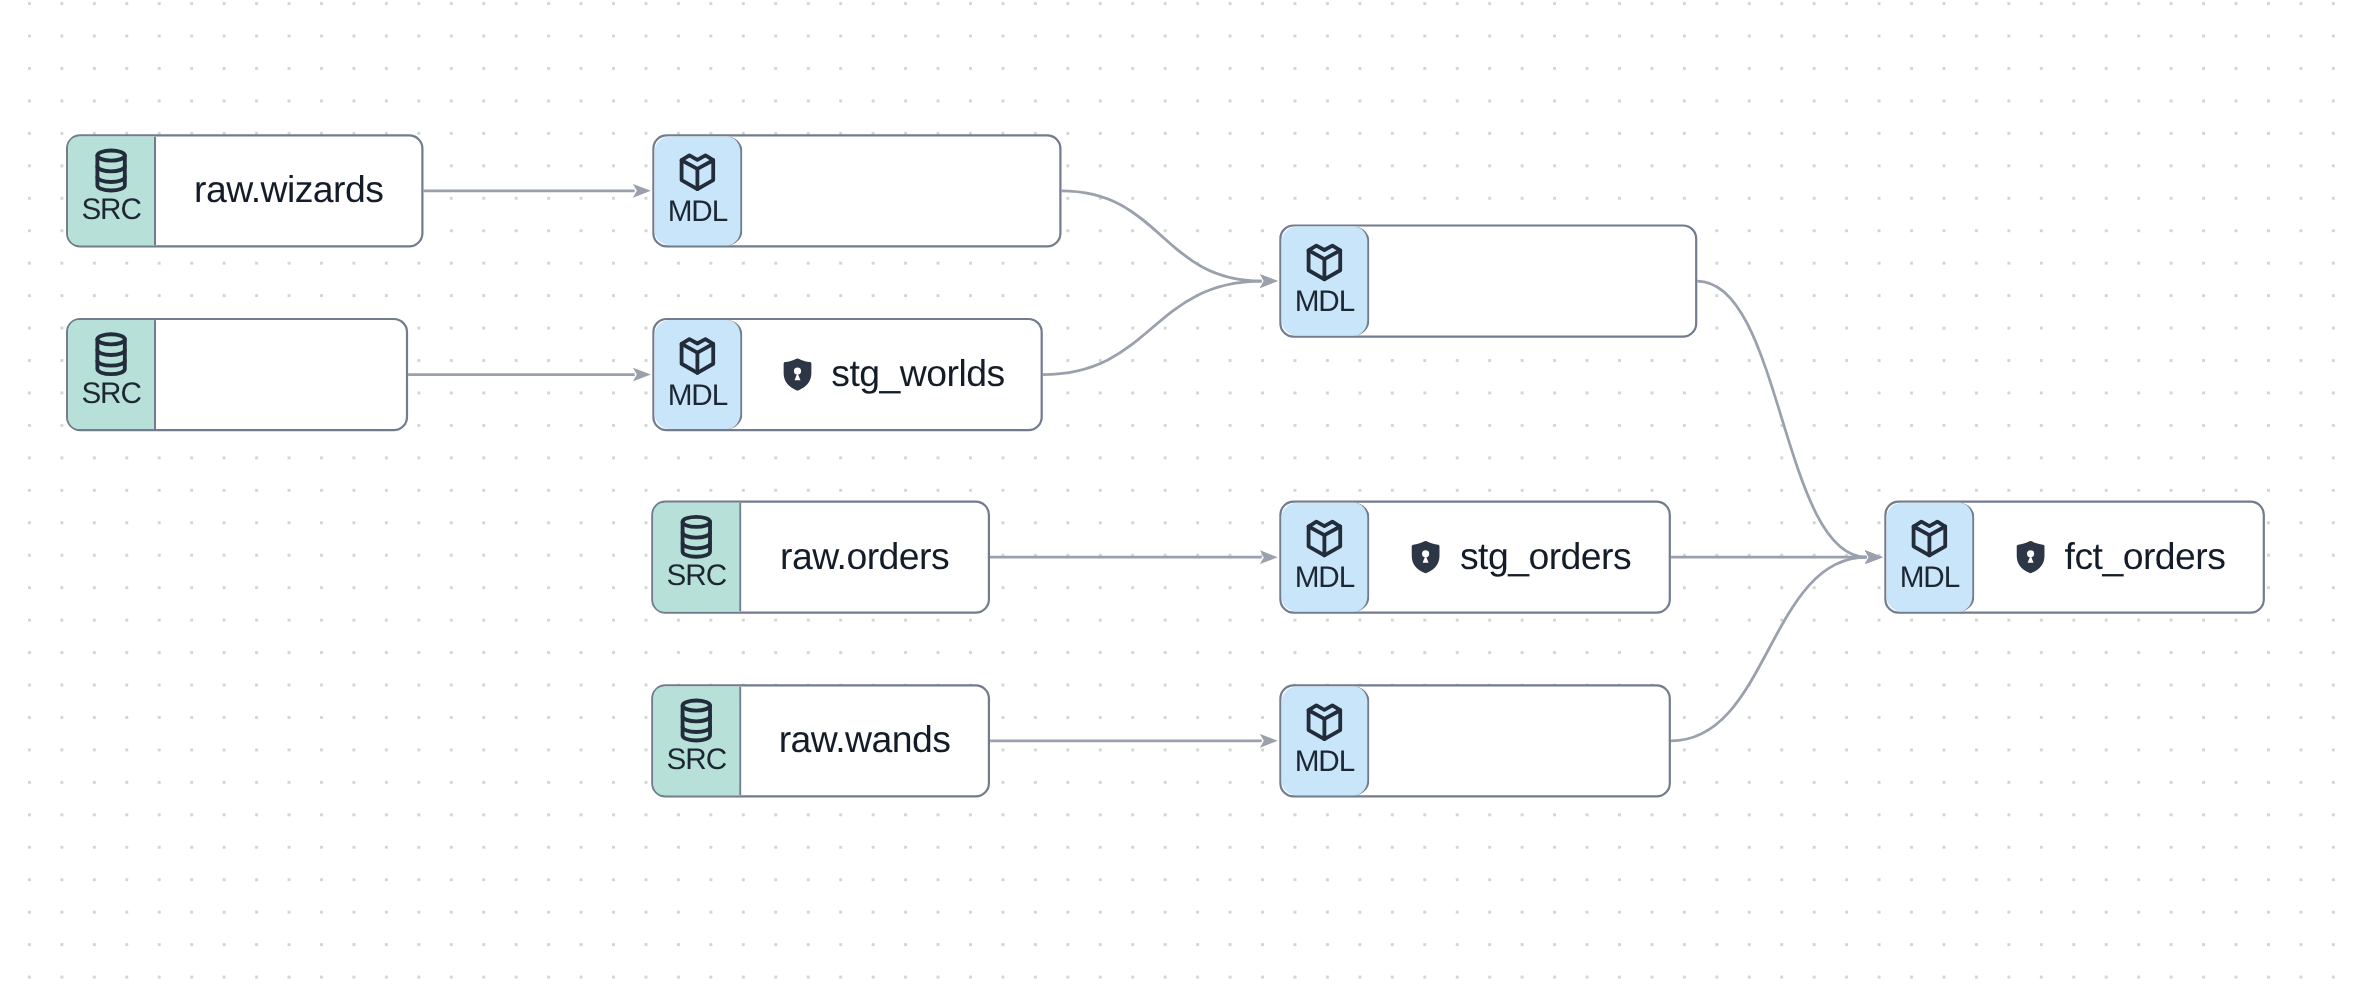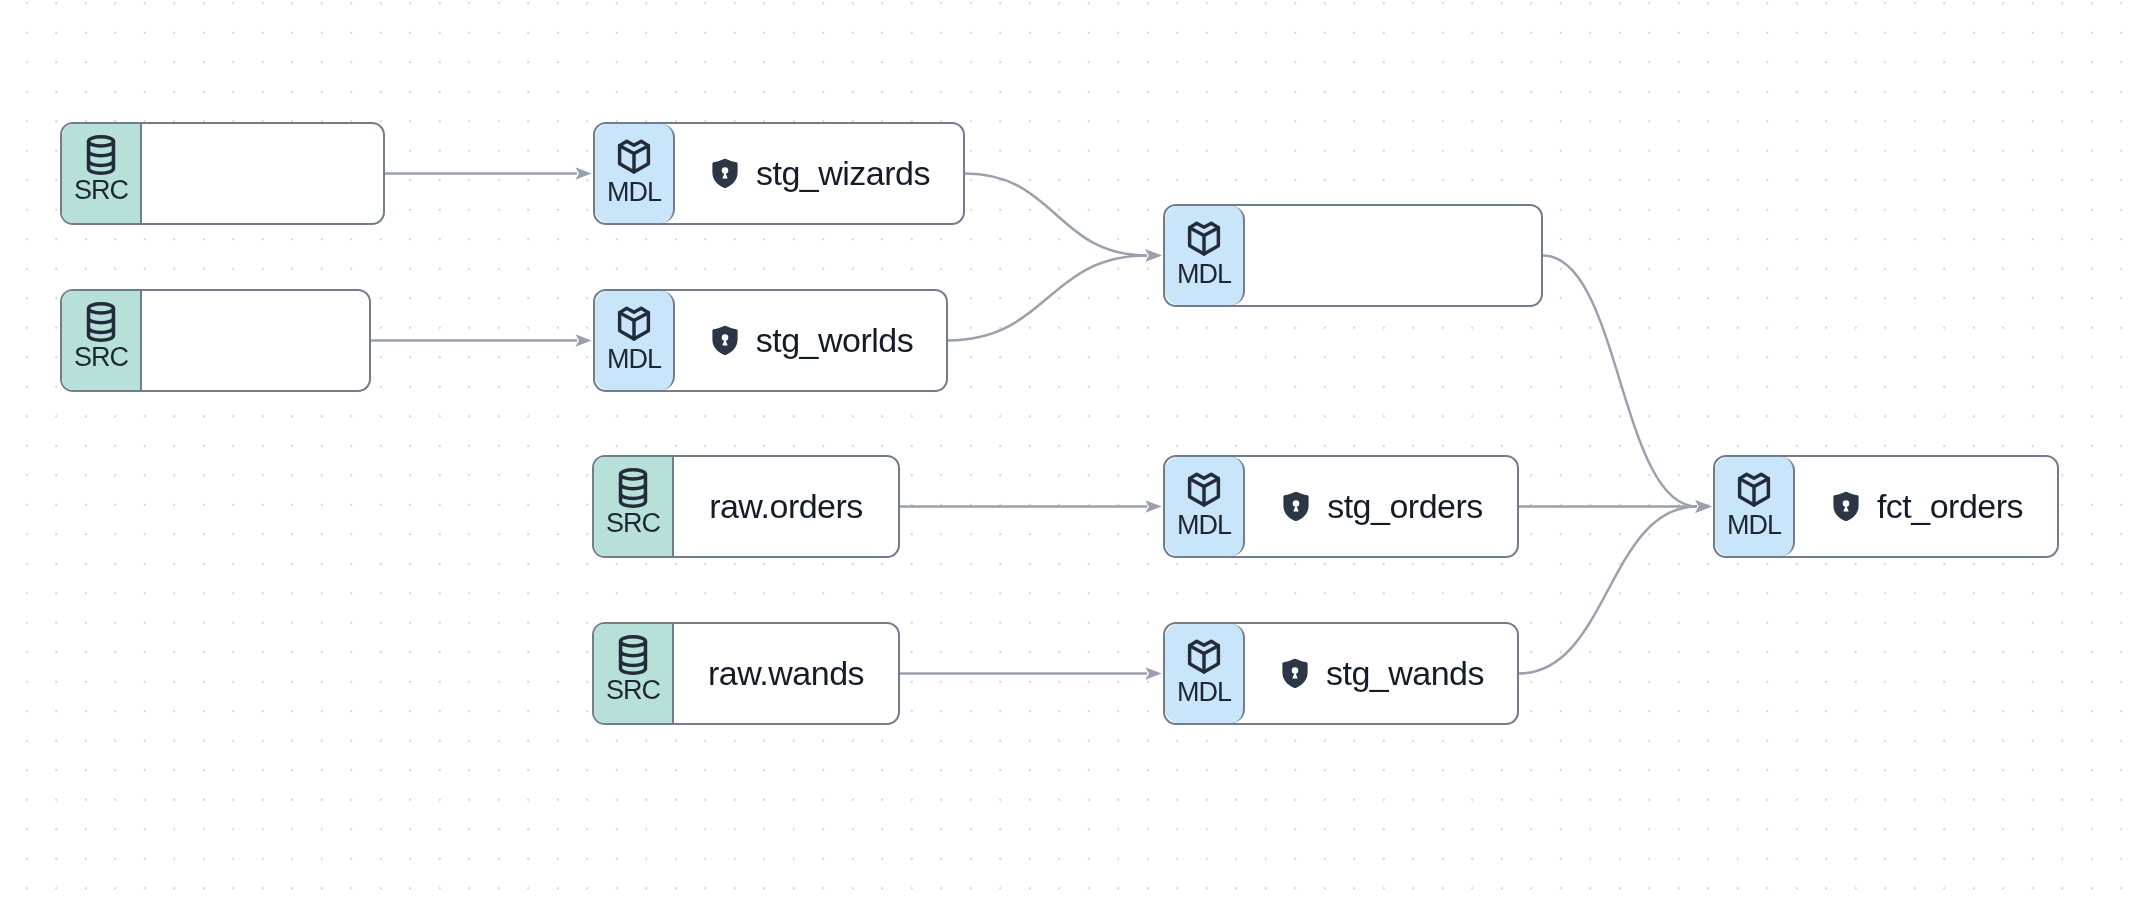--- a/index.html
+++ b/index.html
@@ -91,130 +91,125 @@
 
   <div class="node" style="left: 60px; top: 122px; width: 325px; height: 103px;">
     <div class="badge src">
       <span class="nicon">
           <svg class="oicon" width="44" height="44" viewBox="0 0 24 24">
             <use href="#sym-database"></use>
           </svg>
         </span>
       <span class="blabel">SRC</span>
     </div>
+    <div class="nbody">
+      <span class="nlabel">raw.wizards</span>
+    </div>
   </div>
 
   <div class="node" style="left: 593px; top: 122px; width: 372px; height: 103px;">
+    <div class="badge mdl">
+      <span class="nicon">
+          <svg class="oicon" width="46" height="46" viewBox="0 0 24 24" style="stroke-width:1.8">
+            <use href="#sym-box"></use>
+          </svg>
+        </span>
+      <span class="blabel">MDL</span>
+    </div>
+  </div>
+
+  <div class="node" style="left: 60px; top: 289px; width: 311px; height: 103px;">
+    <div class="badge src">
+      <span class="nicon">
+          <svg class="oicon" width="44" height="44" viewBox="0 0 24 24">
+            <use href="#sym-database"></use>
+          </svg>
+        </span>
+      <span class="blabel">SRC</span>
+    </div>
+  </div>
+
+  <div class="node" style="left: 593px; top: 289px; width: 355px; height: 103px;">
     <div class="badge mdl">
       <span class="nicon">
           <svg class="oicon" width="46" height="46" viewBox="0 0 24 24" style="stroke-width:1.8">
             <use href="#sym-box"></use>
           </svg>
         </span>
       <span class="blabel">MDL</span>
     </div>
     <div class="nbody">
       <span class="shield">
           <svg width="34" height="37" viewBox="0 0 24 24">
             <use href="#sym-shield"></use>
           </svg>
         </span>
-      <span class="nlabel">stg_wizards</span>
-    </div>
-  </div>
-
-  <div class="node" style="left: 60px; top: 289px; width: 311px; height: 103px;">
-    <div class="badge src">
-      <span class="nicon">
-          <svg class="oicon" width="44" height="44" viewBox="0 0 24 24">
-            <use href="#sym-database"></use>
-          </svg>
-        </span>
-      <span class="blabel">SRC</span>
-    </div>
-  </div>
-
-  <div class="node" style="left: 593px; top: 289px; width: 355px; height: 103px;">
+      <span class="nlabel">stg_worlds</span>
+    </div>
+  </div>
+
+  <div class="node" style="left: 1163px; top: 204px; width: 380px; height: 103px;">
+    <div class="badge mdl">
+      <span class="nicon">
+          <svg class="oicon" width="46" height="46" viewBox="0 0 24 24" style="stroke-width:1.8">
+            <use href="#sym-box"></use>
+          </svg>
+        </span>
+      <span class="blabel">MDL</span>
+    </div>
+  </div>
+
+  <div class="node" style="left: 592px; top: 455px; width: 308px; height: 103px;">
+    <div class="badge src">
+      <span class="nicon">
+          <svg class="oicon" width="44" height="44" viewBox="0 0 24 24">
+            <use href="#sym-database"></use>
+          </svg>
+        </span>
+      <span class="blabel">SRC</span>
+    </div>
+    <div class="nbody">
+      <span class="nlabel">raw.orders</span>
+    </div>
+  </div>
+
+  <div class="node" style="left: 1163px; top: 455px; width: 356px; height: 103px;">
     <div class="badge mdl">
       <span class="nicon">
           <svg class="oicon" width="46" height="46" viewBox="0 0 24 24" style="stroke-width:1.8">
             <use href="#sym-box"></use>
           </svg>
         </span>
       <span class="blabel">MDL</span>
     </div>
     <div class="nbody">
       <span class="shield">
           <svg width="34" height="37" viewBox="0 0 24 24">
             <use href="#sym-shield"></use>
           </svg>
         </span>
-      <span class="nlabel">stg_worlds</span>
-    </div>
-  </div>
-
-  <div class="node" style="left: 1163px; top: 204px; width: 380px; height: 103px;">
-    <div class="badge mdl">
-      <span class="nicon">
-          <svg class="oicon" width="46" height="46" viewBox="0 0 24 24" style="stroke-width:1.8">
-            <use href="#sym-box"></use>
-          </svg>
-        </span>
-      <span class="blabel">MDL</span>
-    </div>
-  </div>
-
-  <div class="node" style="left: 592px; top: 455px; width: 308px; height: 103px;">
-    <div class="badge src">
-      <span class="nicon">
-          <svg class="oicon" width="44" height="44" viewBox="0 0 24 24">
-            <use href="#sym-database"></use>
-          </svg>
-        </span>
-      <span class="blabel">SRC</span>
-    </div>
-    <div class="nbody">
-      <span class="nlabel">raw.orders</span>
-    </div>
-  </div>
-
-  <div class="node" style="left: 1163px; top: 455px; width: 356px; height: 103px;">
+      <span class="nlabel">stg_orders</span>
+    </div>
+  </div>
+
+  <div class="node" style="left: 1713px; top: 455px; width: 346px; height: 103px;">
     <div class="badge mdl">
       <span class="nicon">
           <svg class="oicon" width="46" height="46" viewBox="0 0 24 24" style="stroke-width:1.8">
             <use href="#sym-box"></use>
           </svg>
         </span>
       <span class="blabel">MDL</span>
     </div>
     <div class="nbody">
       <span class="shield">
           <svg width="34" height="37" viewBox="0 0 24 24">
             <use href="#sym-shield"></use>
           </svg>
         </span>
-      <span class="nlabel">stg_orders</span>
-    </div>
-  </div>
-
-  <div class="node" style="left: 1713px; top: 455px; width: 346px; height: 103px;">
-    <div class="badge mdl">
-      <span class="nicon">
-          <svg class="oicon" width="46" height="46" viewBox="0 0 24 24" style="stroke-width:1.8">
-            <use href="#sym-box"></use>
-          </svg>
-        </span>
-      <span class="blabel">MDL</span>
-    </div>
-    <div class="nbody">
-      <span class="shield">
-          <svg width="34" height="37" viewBox="0 0 24 24">
-            <use href="#sym-shield"></use>
-          </svg>
-        </span>
       <span class="nlabel">fct_orders</span>
     </div>
   </div>
 
   <div class="node" style="left: 592px; top: 622px; width: 308px; height: 103px;">
     <div class="badge src">
       <span class="nicon">
           <svg class="oicon" width="44" height="44" viewBox="0 0 24 24">
             <use href="#sym-database"></use>
           </svg>
@@ -228,23 +223,15 @@
 
   <div class="node" style="left: 1163px; top: 622px; width: 356px; height: 103px;">
     <div class="badge mdl">
       <span class="nicon">
           <svg class="oicon" width="46" height="46" viewBox="0 0 24 24" style="stroke-width:1.8">
             <use href="#sym-box"></use>
           </svg>
         </span>
       <span class="blabel">MDL</span>
     </div>
-    <div class="nbody">
-      <span class="shield">
-          <svg width="34" height="37" viewBox="0 0 24 24">
-            <use href="#sym-shield"></use>
-          </svg>
-        </span>
-      <span class="nlabel">stg_wands</span>
-    </div>
   </div>
 
 </div>
 
 </body></html>

